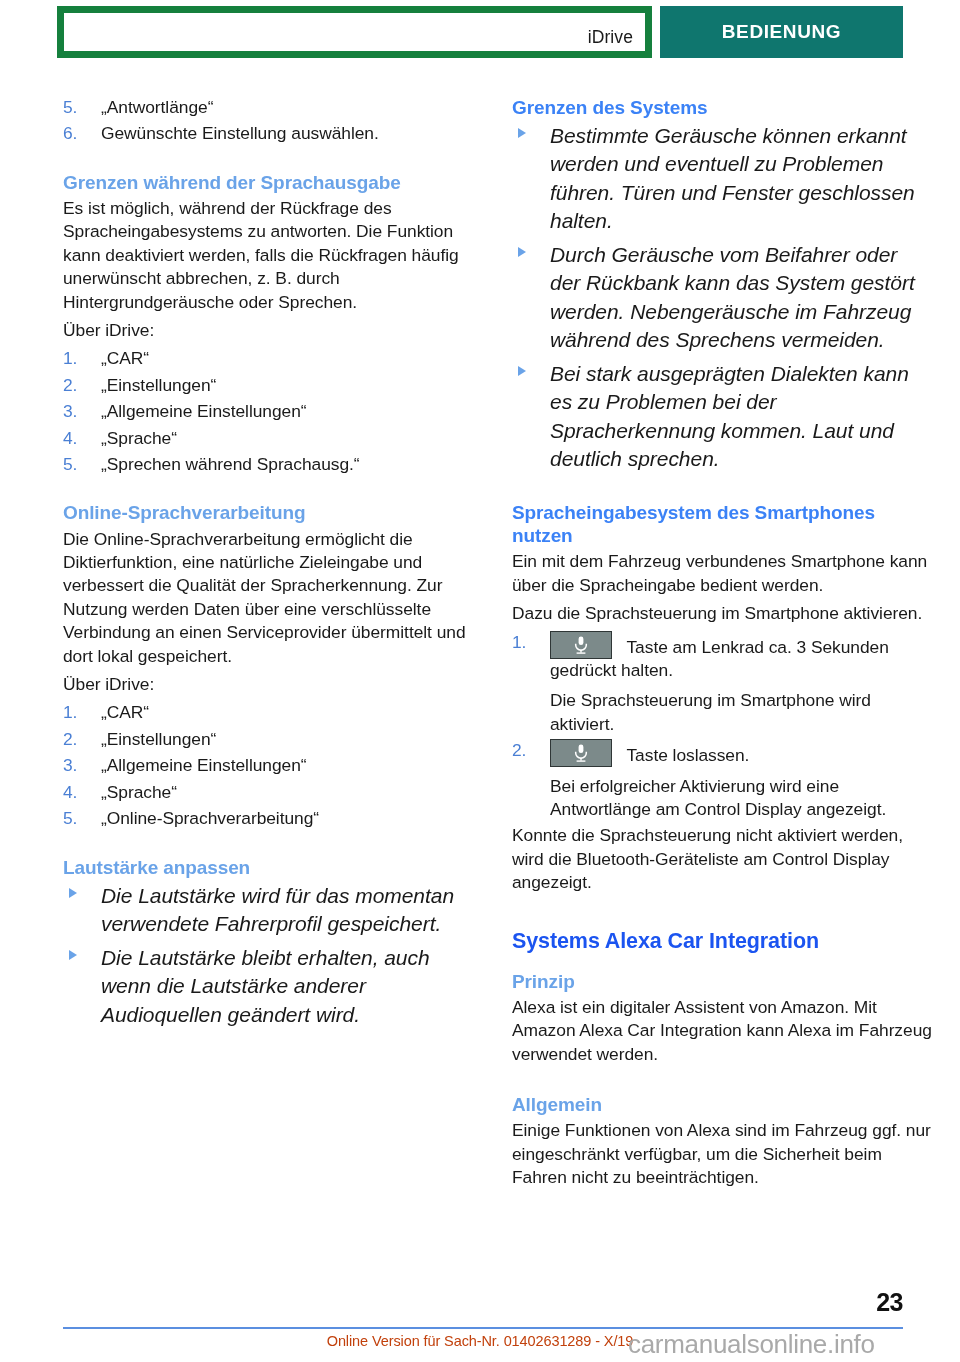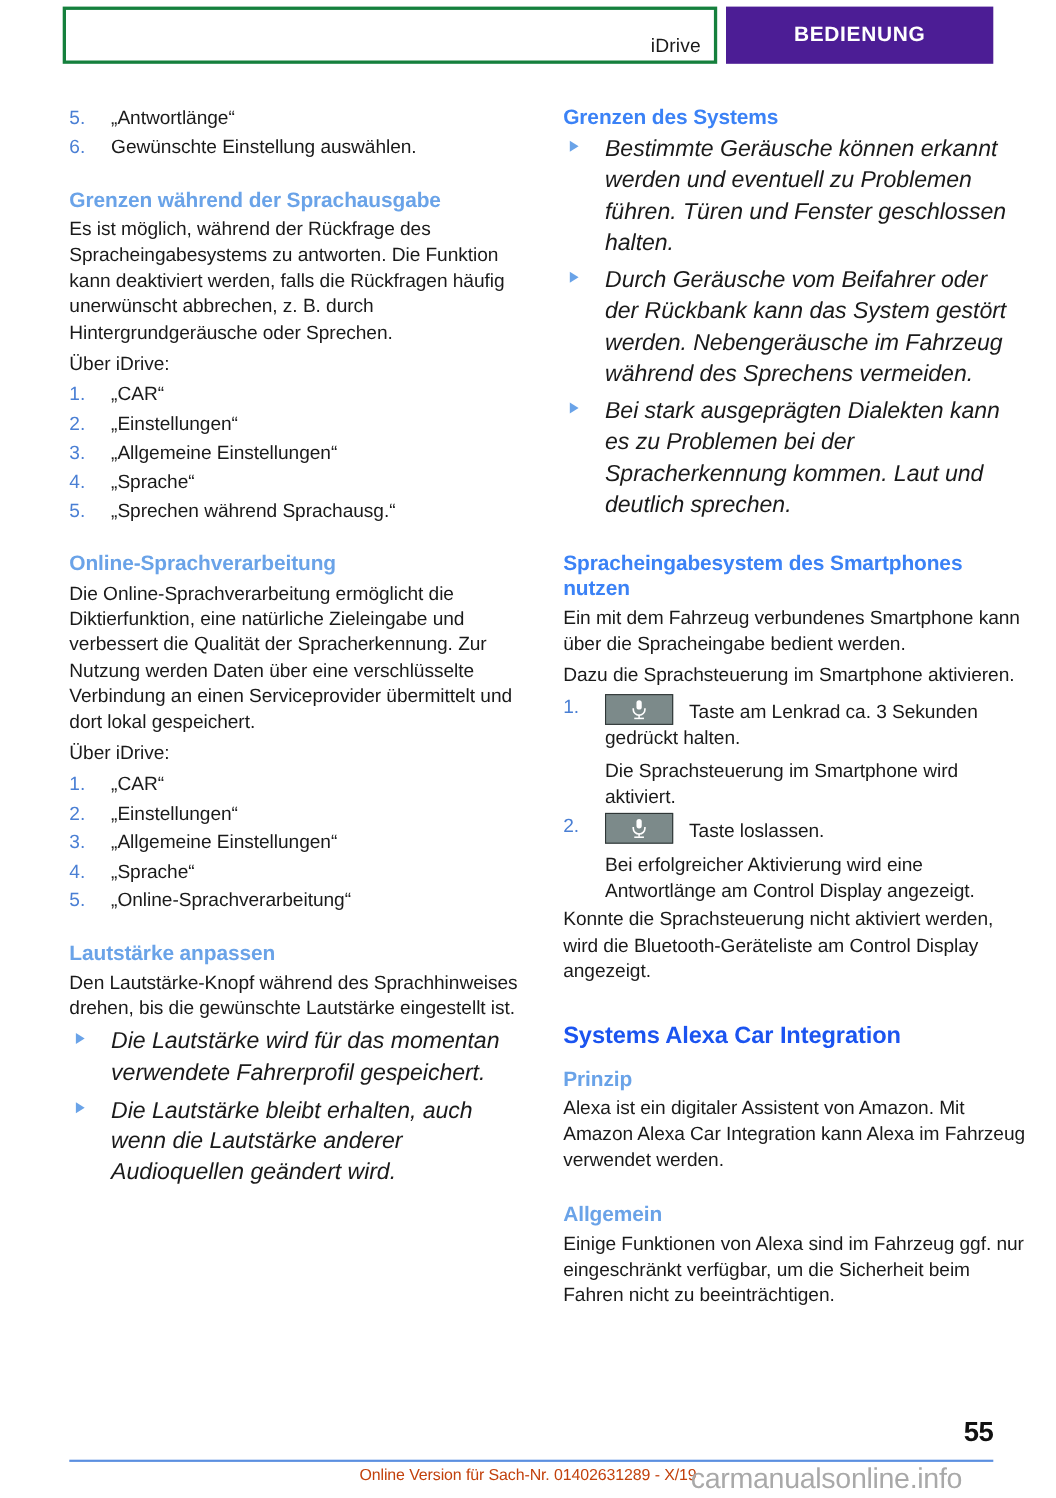--- a/index.html
+++ b/index.html
@@ -30,37 +30,37 @@
     position: absolute;
     left: 57px;
     top: 6px;
     width: 846px;
     height: 52px;
     display: flex;
     align-items: stretch;
   }
   .header-left {
     flex: 0 0 595px;
-    border: 3px solid #15803d;
+    border: 7px solid #15803d;
     box-sizing: border-box;
     display: flex;
     align-items: flex-end;
     justify-content: flex-end;
     padding: 0 12px 5px 0;
   }
   .header-left-label {
     font-size: 17.5px;
     color: #1a1a1a;
     letter-spacing: 0.1px;
     line-height: 1;
   }
   .header-gap { flex: 0 0 8px; }
   .header-right {
     flex: 1 1 auto;
-    background: #4c1d95;
+    background: #0f766e;
     display: flex;
     align-items: center;
     justify-content: center;
   }
   .header-right-label {
     font-size: 19px;
     font-weight: bold;
     color: #ffffff;
     letter-spacing: 0.6px;
   }
@@ -313,21 +313,20 @@
         </li>
         <li>
           <span class="num">5.</span>
           <span>„Online-Sprachverarbeitung“</span>
         </li>
       </ol>
 
       <div class="spacer-md"></div>
 
       <h3 class="sub2">Lautstärke anpassen</h3>
-      <p class="body">Den Lautstärke-Knopf während des Sprachhinweises drehen, bis die gewünschte Lautstärke eingestellt ist.</p>
 
       <ul class="bullets">
         <li>
           <span class="tri"></span>
           <span>Die Lautstärke wird für das momentan verwendete Fahrerprofil gespeichert.</span>
         </li>
         <li>
           <span class="tri"></span>
           <span>Die Lautstärke bleibt erhalten, auch wenn die Lautstärke anderer Audioquellen geändert wird.</span>
         </li>
@@ -401,18 +400,18 @@
       <p class="body">Alexa ist ein digitaler Assistent von Amazon. Mit Amazon Alexa Car Integration kann Alexa im Fahrzeug verwendet werden.</p>
 
       <div class="spacer-md"></div>
 
       <h3 class="sub2">Allgemein</h3>
       <p class="body">Einige Funktionen von Alexa sind im Fahrzeug ggf. nur eingeschränkt verfügbar, um die Sicherheit beim Fahren nicht zu beeinträchtigen.</p>
 
     </div>
   </div>
 
-  <div class="page-number">55</div>
+  <div class="page-number">23</div>
   <div class="footer-rule"></div>
   <div class="footer-note">Online Version für Sach-Nr. 01402631289 - X/19</div>
   <div class="watermark">carmanualsonline.info</div>
 
 </div>
 
 </body></html>

